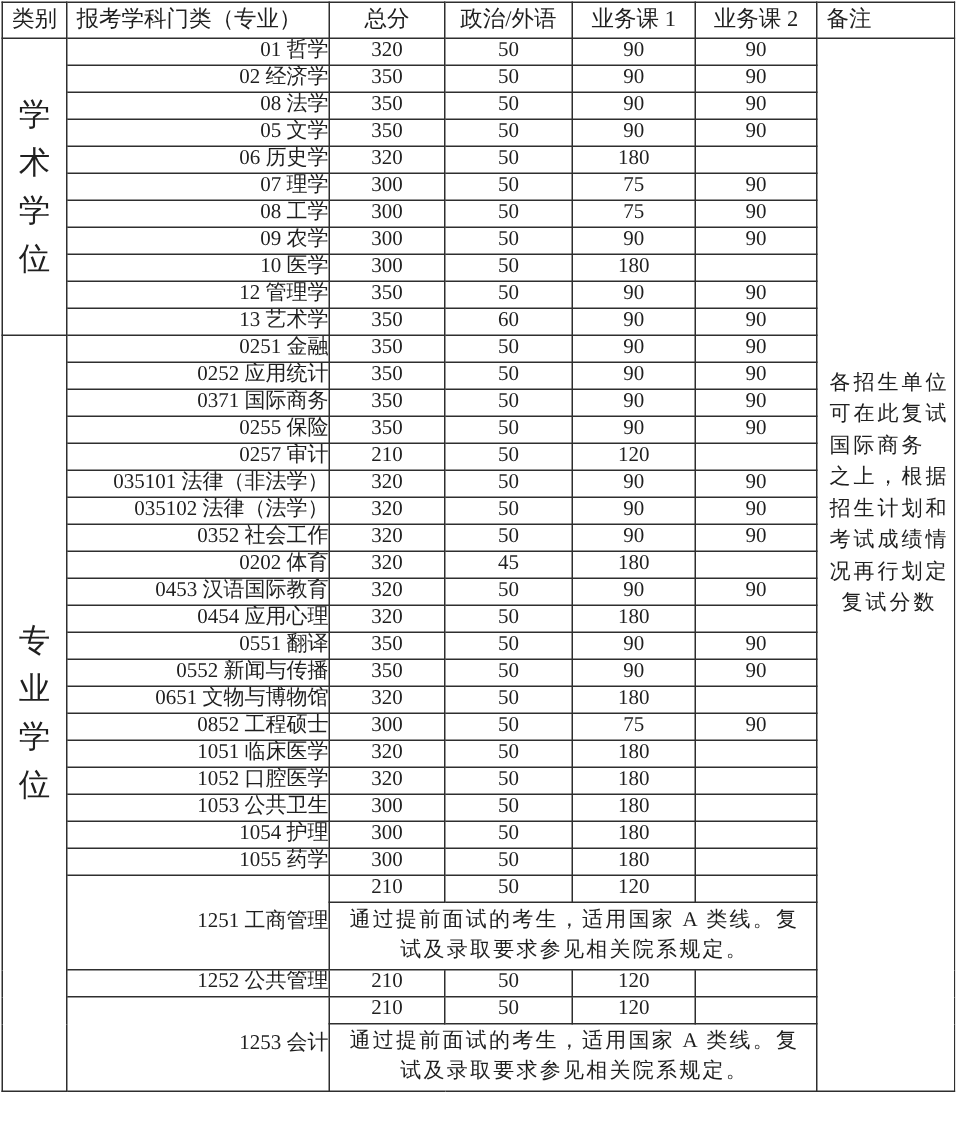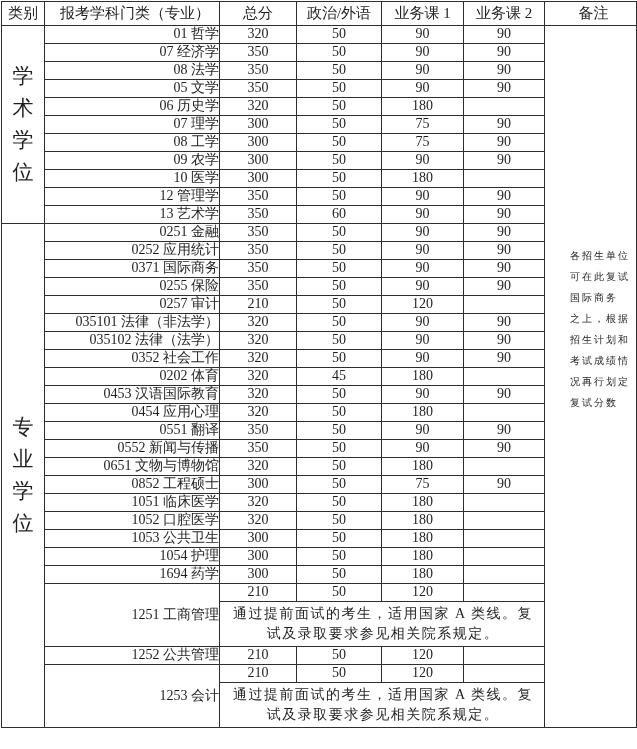--- a/index.html
+++ b/index.html
@@ -11,29 +11,29 @@
   table.score-table{
     border-collapse:collapse;table-layout:fixed;width:635px;
     border:1px solid #2e2e2e;
   }
   .score-table th,.score-table td{
     border:1px solid #2e2e2e;padding:0;font-weight:normal;
     font-size:14px;line-height:1.05;vertical-align:middle;
     overflow:hidden;white-space:nowrap;
   }
   .score-table th{height:23px;font-size:15px;text-align:center;}
-  .score-table th.col1,.score-table th.col6{text-align:center;padding-left:6px;}
+  .score-table th.col1,.score-table th.col6{text-align:left;padding-left:6px;}
   tr.normal{height:18px;}
   td.major{text-align:right;padding-left:6px;}
   td.score{text-align:center;}
   td.vlabel{text-align:center;vertical-align:middle;}
   .vch{font-size:21px;line-height:1;margin:11px 0;font-weight:500;}
   td.remarks{vertical-align:top;padding:219px 3px 0 8px;white-space:normal;}
-  .rline{font-size:10px;line-height:21px;letter-spacing:2px;margin-left:17px;}
-  .rline.last{letter-spacing:2px;}
+  .rline{font-size:14px;line-height:21px;letter-spacing:2px;}
+  .rline.last{text-align:center;letter-spacing:2px;}
   td.note-cell{
     height:40px;text-align:center;vertical-align:middle;
     padding:2px 6px 2px 8px;white-space:normal;
     font-size:14px;line-height:20px;letter-spacing:1.5px;
   }
 </style>
 </head>
 <body>
 
 <div class="page">
@@ -76,21 +76,21 @@
             <div class="rline">可在此复试</div>
             <div class="rline">国际商务</div>
             <div class="rline">之上，根据</div>
             <div class="rline">招生计划和</div>
             <div class="rline">考试成绩情</div>
             <div class="rline">况再行划定</div>
             <div class="rline last">复试分数</div>
           </td>
         </tr>
         <tr class="normal">
-          <td class="major">07 经济学</td>
+          <td class="major">02 经济学</td>
           <td class="score">350</td>
           <td class="score">50</td>
           <td class="score">90</td>
           <td class="score">90</td>
         </tr>
         <tr class="normal">
           <td class="major">08 法学</td>
           <td class="score">350</td>
           <td class="score">50</td>
           <td class="score">90</td>
@@ -285,21 +285,21 @@
           <td class="score"></td>
         </tr>
         <tr class="normal">
           <td class="major">1054 护理</td>
           <td class="score">300</td>
           <td class="score">50</td>
           <td class="score">180</td>
           <td class="score"></td>
         </tr>
         <tr class="normal">
-          <td class="major">1694 药学</td>
+          <td class="major">1055 药学</td>
           <td class="score">300</td>
           <td class="score">50</td>
           <td class="score">180</td>
           <td class="score"></td>
         </tr>
         <tr class="normal">
           <td class="major" rowspan="2">1251 工商管理</td>
           <td class="score">210</td>
           <td class="score">50</td>
           <td class="score">120</td>

